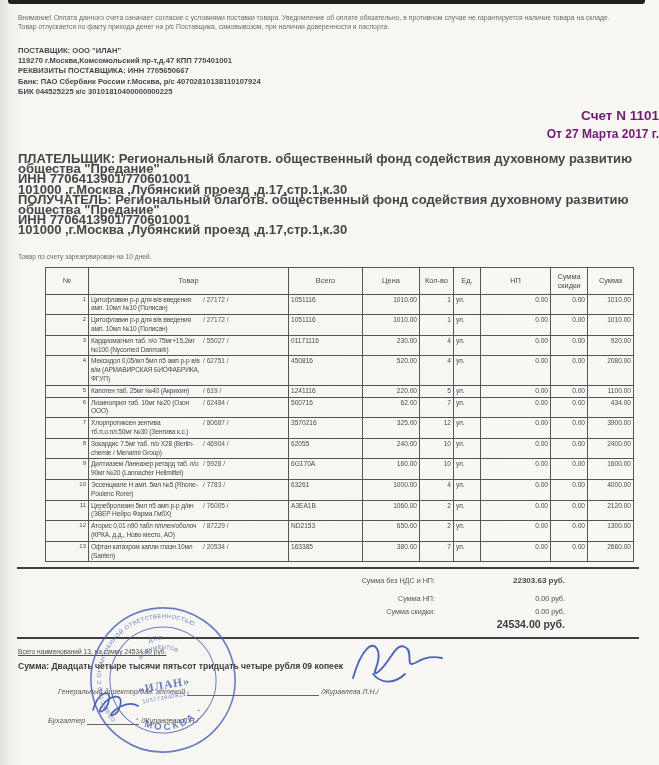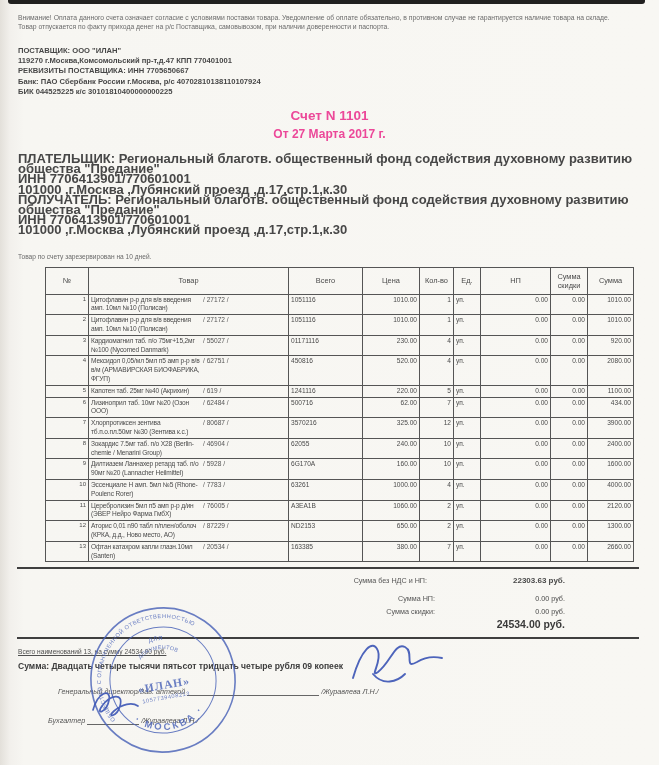--- a/index.html
+++ b/index.html
@@ -5,42 +5,42 @@
   html,body{margin:0;padding:0;}
   body{
     width:659px;height:765px;position:relative;overflow:hidden;
     background:linear-gradient(90deg,#e3e0da 0px,#f2f0ec 10px,#f7f6f2 24px,#f8f7f3 100%);
     font-family:"Liberation Sans","DejaVu Sans",sans-serif;color:#3d3d3d;
   }
   .scan-top{position:absolute;top:0;left:8px;right:14px;height:4px;background:#20201f;border-radius:0 0 3px 3px;}
   .page{position:relative;z-index:2;}
   .notice{margin:13px 44px 0 18px;font-size:6.8px;line-height:9px;color:#6b6b6b;}
   .supplier{margin:15px 0 0 18px;font-size:7.6px;line-height:10.2px;font-weight:bold;color:#474747;}
-  .title-wrap{text-align:center;margin-top:11px;color:#ec4899;}
+  .title-wrap{text-align:right;margin-top:11px;color:#701a75;}
   .title-num{font-size:13.5px;font-weight:bold;}
   .title-date{font-size:12px;font-weight:bold;margin-top:4px;}
   .payer{margin:13px 0 0 18px;font-size:13px;line-height:10.2px;font-weight:bold;color:#474747;}
   .reserve{margin:17px 0 0 18px;font-size:6.6px;color:#6a6a6a;}
   table.goods{border-collapse:collapse;margin:7px 0 0 45px;table-layout:fixed;width:588px;
     font-size:6.6px;color:#4a4a4a;border:1.5px solid #4a4a4a;}
   table.goods th,table.goods td{border:1px solid #555;vertical-align:top;padding:1px 2px;overflow:hidden;}
   table.goods th{font-weight:normal;font-size:7.4px;text-align:center;vertical-align:middle;padding:4px 1px;color:#4a4a4a;}
   col.c-n{width:43px}col.c-name{width:200px}col.c-serial{width:74px}col.c-price{width:57px}
   col.c-qty{width:34px}col.c-unit{width:27px}col.c-np{width:70px}col.c-disc{width:37px}col.c-sum{width:46px}
   td.c-n{text-align:right;font-size:6px;padding-right:2px;}
   td.c-name{line-height:8.8px;}
   .name-in{display:inline-block;width:112px;vertical-align:top;letter-spacing:-0.15px;}
   .code-in{display:inline-block;vertical-align:top;white-space:nowrap;color:#555;}
   td.c-serial{text-align:left;padding-left:3px;}
   td.c-price,td.c-qty,td.c-np,td.c-disc,td.c-sum{text-align:right;padding-right:4px;}
   td.c-unit{text-align:left;padding-left:5px;}
   .rule{height:0;border-top:2px solid #3f3f3f;margin:5px 20px 0 17px;}
   .totals{width:565px;margin:6px 0 0 0;font-size:7.2px;color:#555;}
   .t-row{display:flex;justify-content:flex-end;margin-top:4px;}
-  .t-row.first{margin-top:7px;margin-bottom:9px;gap:8px;}
+  .t-row.first{margin-top:7px;margin-bottom:9px;}
   .t-label{width:300px;text-align:right;}
   .t-value{width:130px;text-align:right;padding-right:0px;color:#4a4a4a;}
   .t-row.grand .t-label{font-size:7.4px;}
   .t-row.grand .t-value{font-size:10.5px;font-weight:bold;color:#3a3a3a;position:relative;top:-2px;}
   .t-row.first .t-value{font-size:8px;font-weight:bold;}
   .footer{margin-left:18px;}
   .total-line{margin-top:9px;font-size:6.6px;color:#4f4f4f;text-decoration:underline;}
   .amount-words{margin-top:6px;font-size:8.6px;font-weight:bold;color:#3c3c3c;}
   .sig-line{margin:16px 0 0 40px;font-size:7.2px;font-style:italic;color:#555;}
   .sig-line.acct{margin:20px 0 0 30px;}

